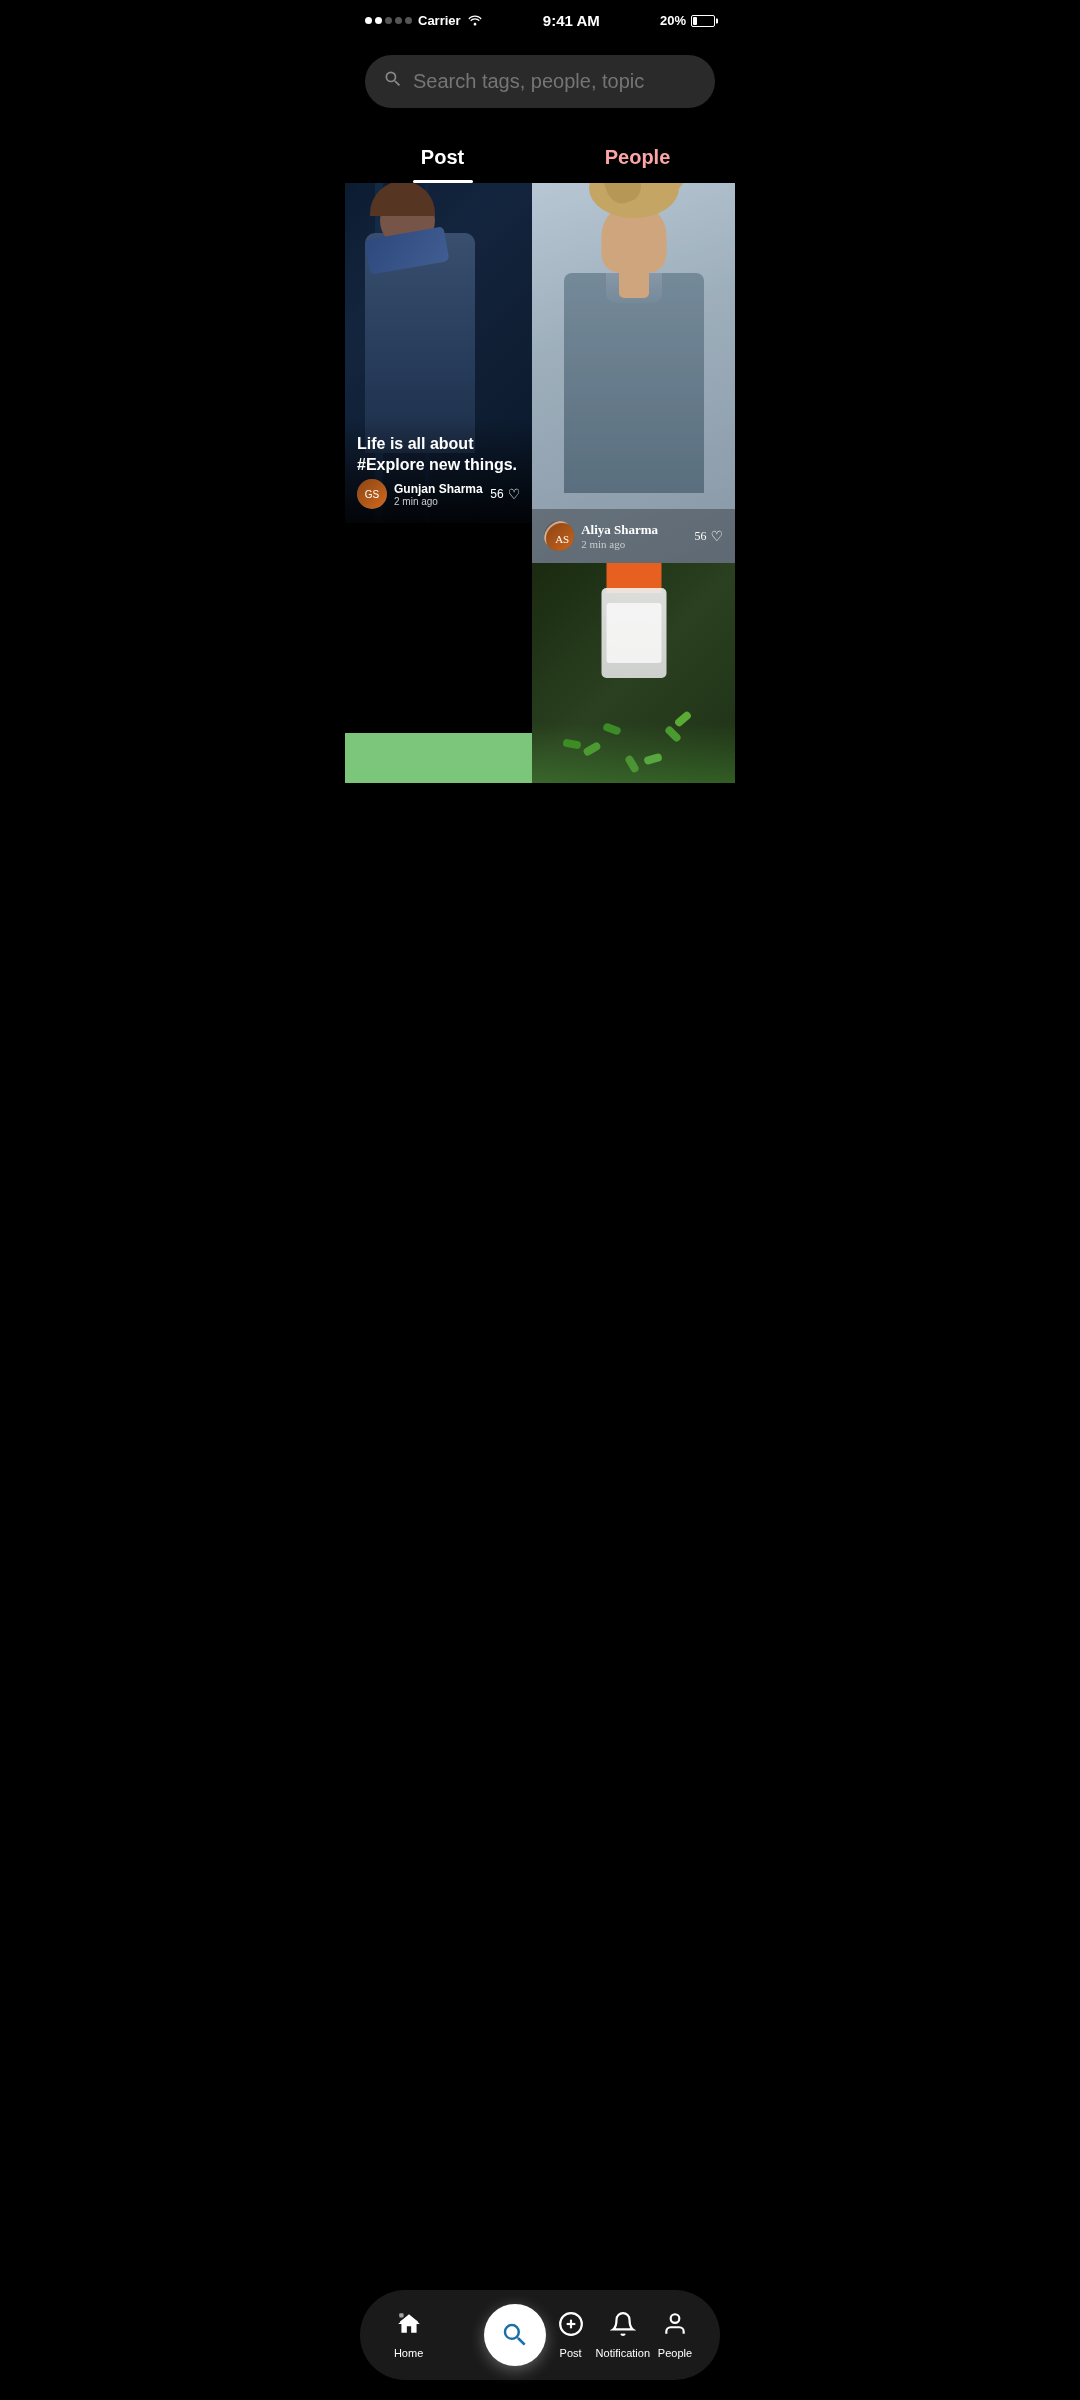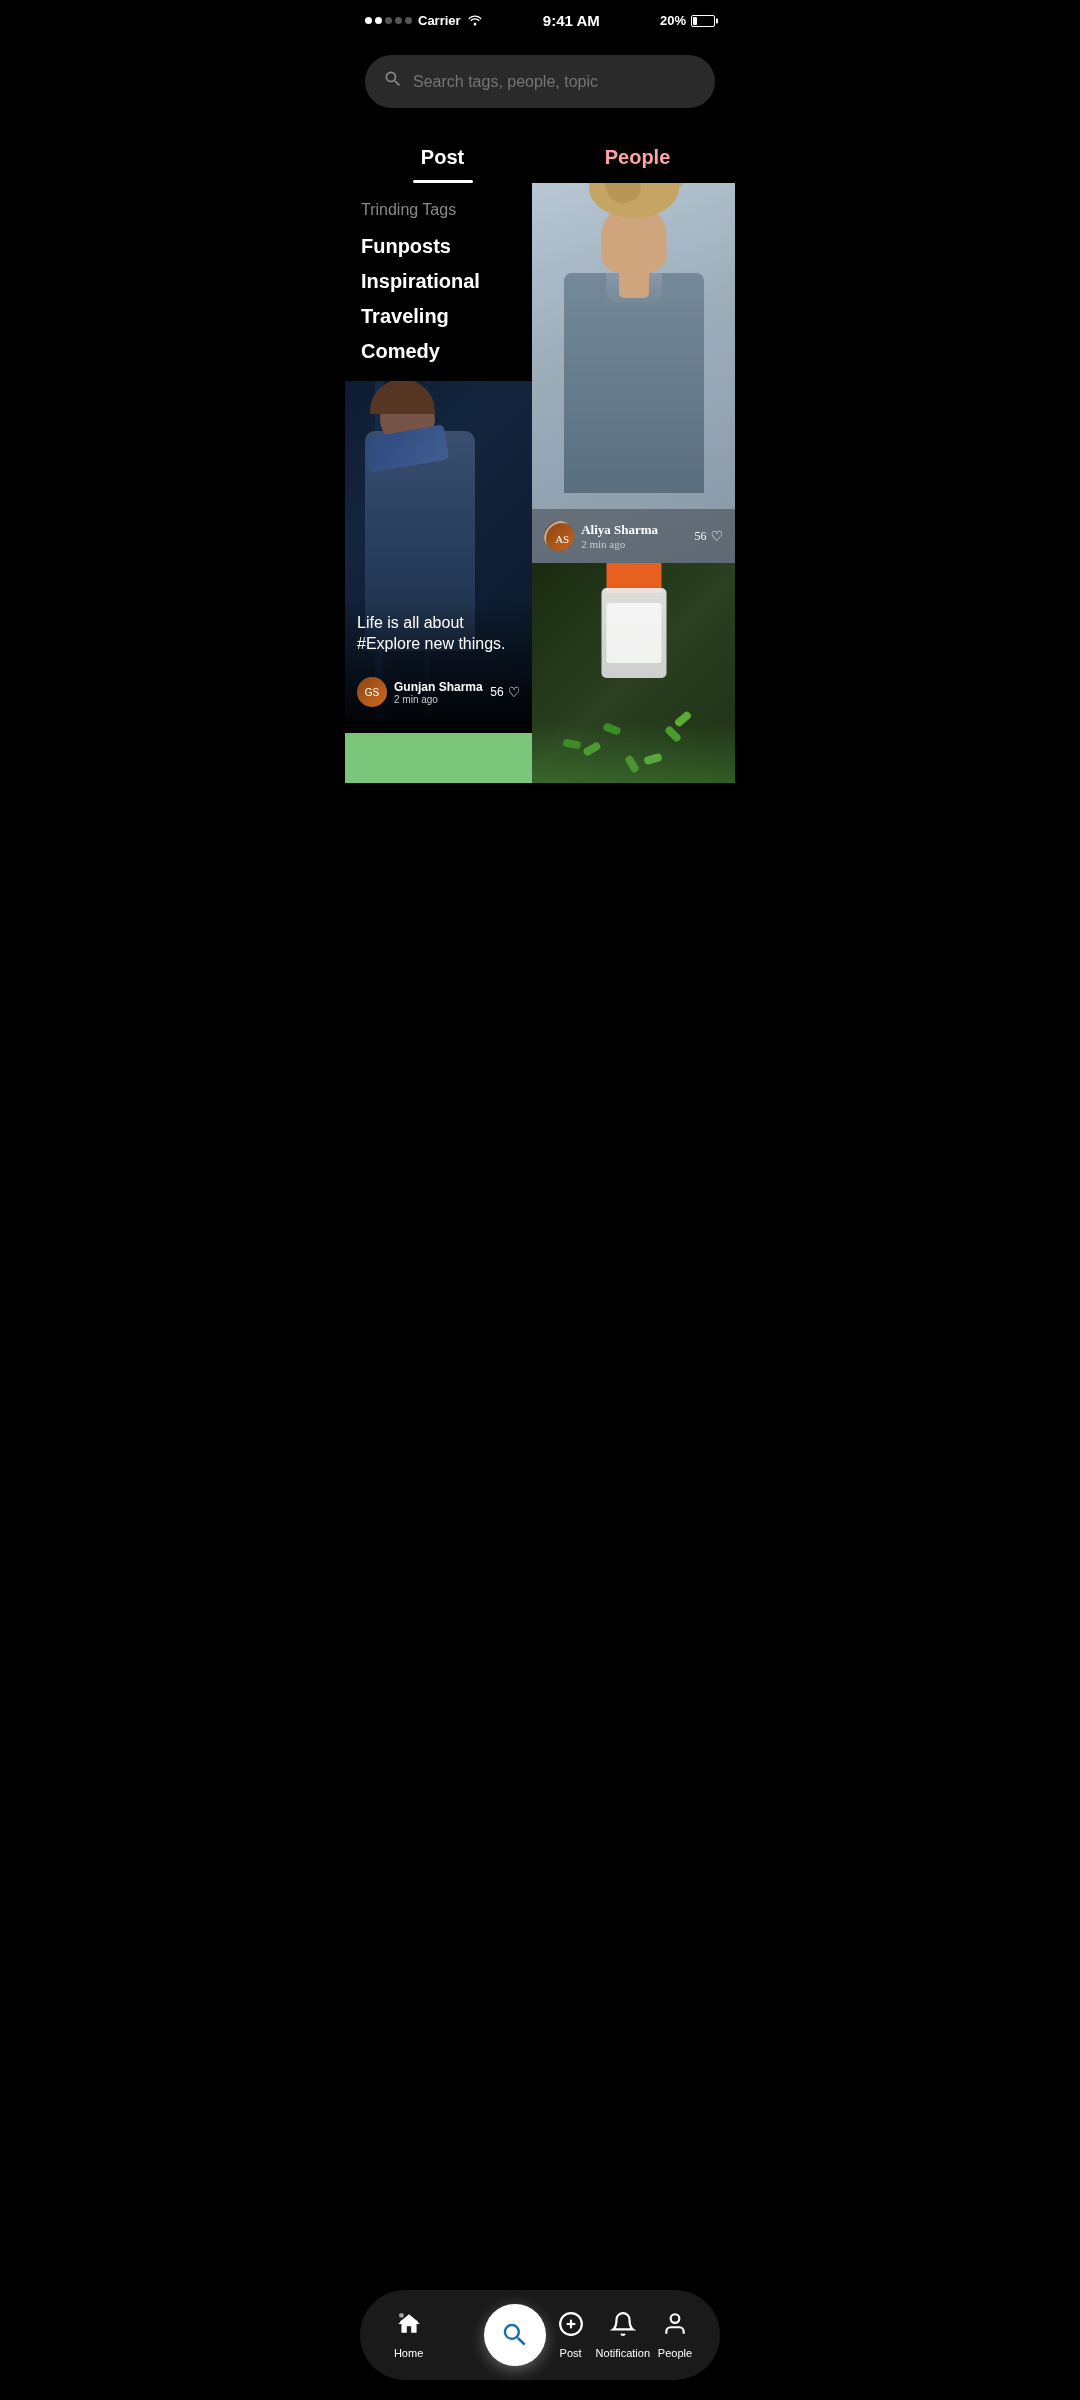--- a/index.html
+++ b/index.html
@@ -81,21 +81,21 @@
       gap: 10px;
     }
     .search-icon-wrapper {
       color: #888;
       font-size: 18px;
     }
     .search-input {
       background: transparent;
       border: none;
       color: #888;
-      font-size: 16px;
+      font-size: 20px;
       outline: none;
       flex: 1;
     }
 
     
     .tabs {
       display: flex;
       padding: 16px 0 0;
     }
     .tab {
@@ -164,24 +164,24 @@
       overflow: hidden;
     }
     .post-overlay {
       position: absolute;
       bottom: 0; left: 0; right: 0;
       padding: 14px 12px;
       background: linear-gradient(to top, rgba(0,0,0,0.85) 0%, transparent 100%);
     }
     .post-caption {
       font-size: 16px;
-      font-weight: 400;
+      font-weight: 700;
       color: #fff;
       line-height: 1.35;
-      margin-bottom: 22px;
+      margin-bottom: 3px;
     }
     .post-meta {
       display: flex;
       align-items: center;
       justify-content: space-between;
     }
     .post-author {
       display: flex;
       align-items: center;
       gap: 7px;
@@ -329,29 +329,20 @@
 
 <div class="tabs">
   <div class="tab active">Post</div>
   <div class="tab">People</div>
 </div>
 
 <div class="content-grid">
 
   <div class="left-col">
 
-    <div class="trending-section">
-      <div class="trending-label">Trinding Tags</div>
-      <div class="trending-tags">
-        <div class="trending-tag">Funposts</div>
-        <div class="trending-tag">Inspirational</div>
-        <div class="trending-tag">Traveling</div>
-        <div class="trending-tag">Comedy</div>
-      </div>
-    </div>
 
     <div class="post-card-left">
 
       <div style="width:100%; height:340px; position:relative; overflow:hidden; background: linear-gradient(135deg, #0d1b2a 0%, #1a2a40 30%, #152030 60%, #0a1520 100%);">
 
         <div style="position:absolute; top:0; left:30px; width:8px; height:100%; background:rgba(40,80,120,0.4);"></div>
         <div style="position:absolute; top:0; left:80px; width:4px; height:100%; background:rgba(30,60,100,0.3);"></div>
 
         <div style="position:absolute; bottom:70px; left:20px; width:110px; height:220px; background:linear-gradient(to bottom, #5a7090 0%, #3a5070 60%, #2a3a50 100%); border-radius:10px 10px 0 0;">
 

